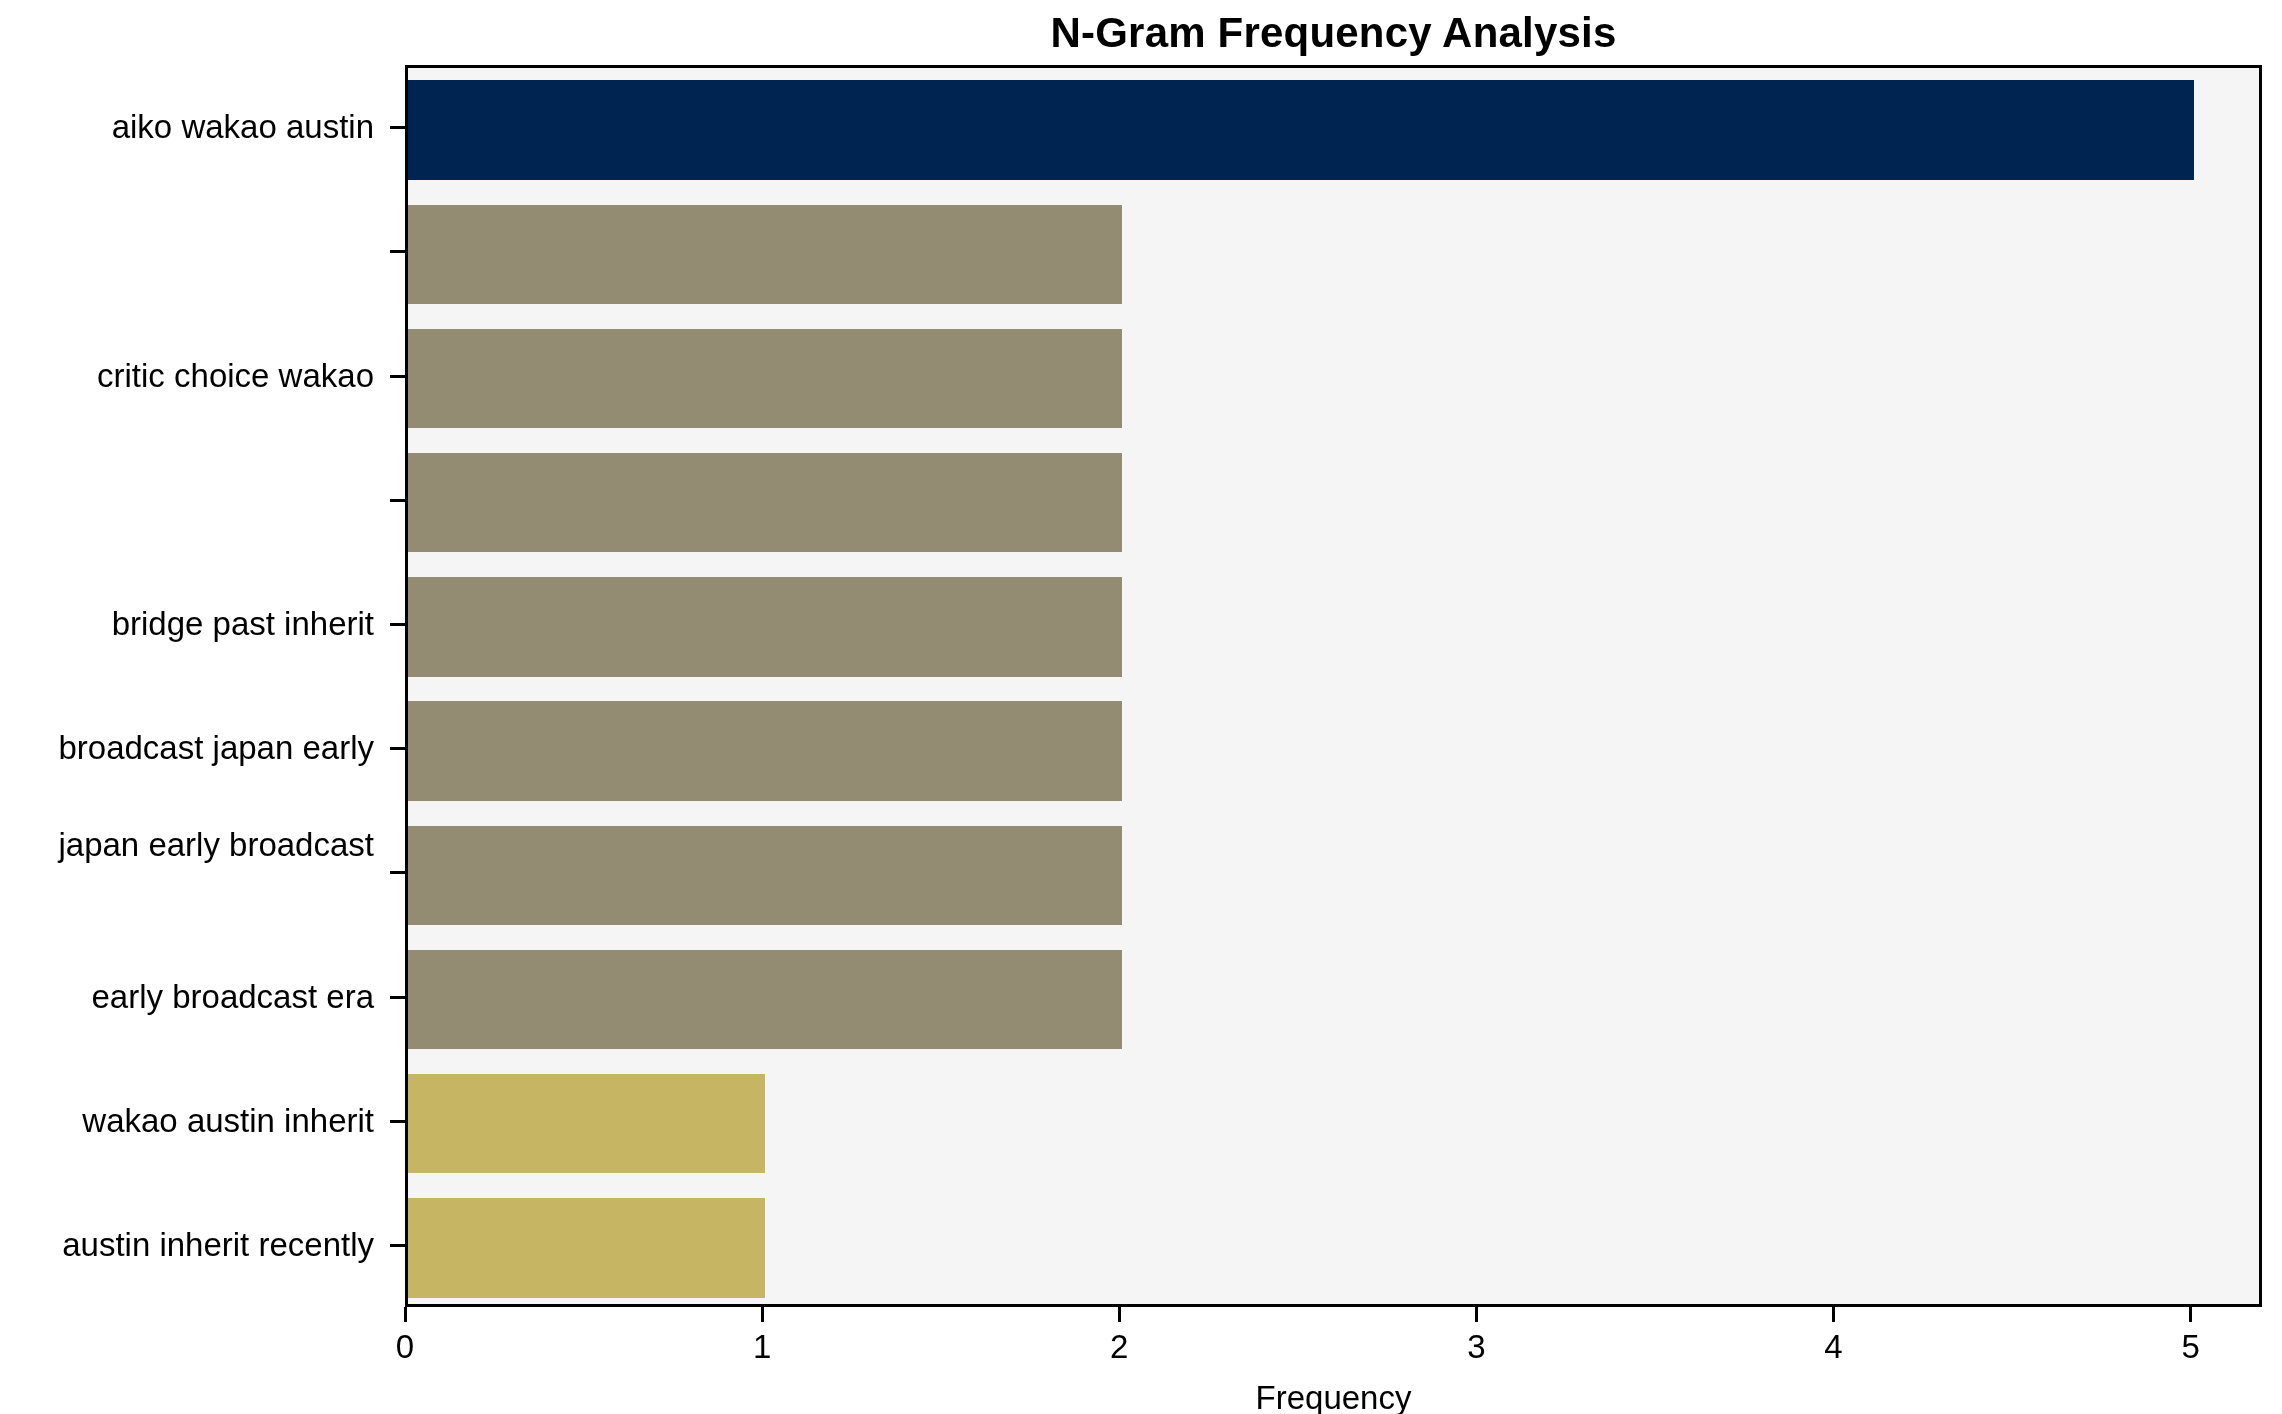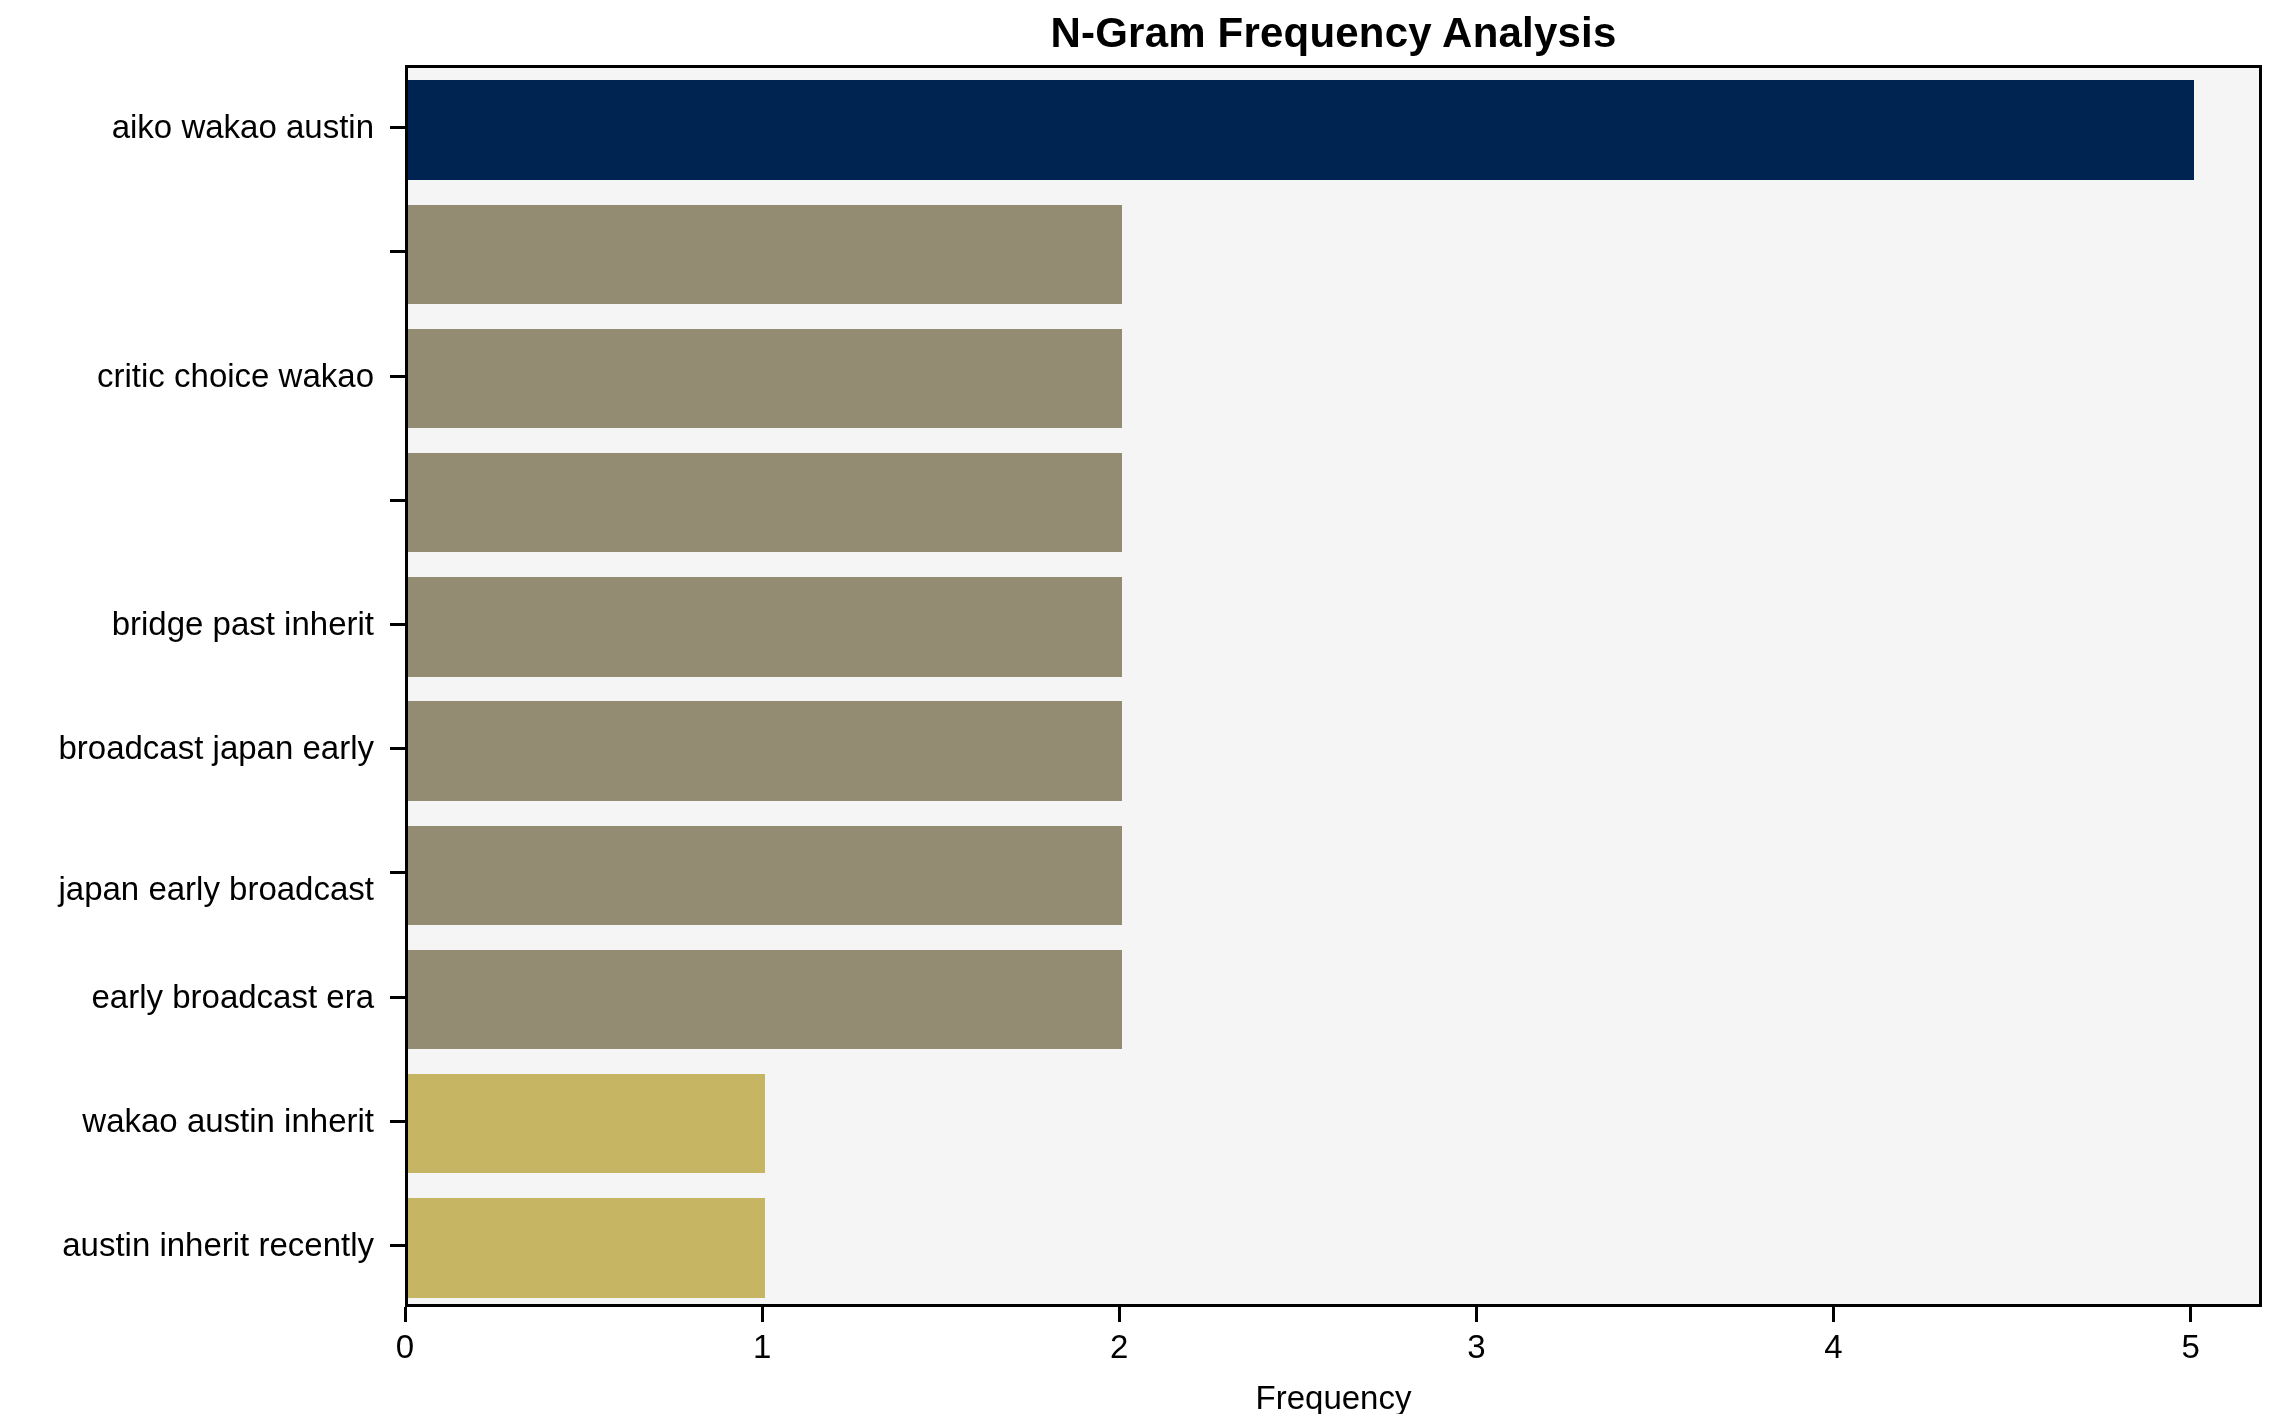--- a/index.html
+++ b/index.html
@@ -133,21 +133,21 @@
       <div class="y-tick-label" style="top: 43.1px;">aiko wakao austin</div>
       <div class="y-tick-mark" style="top: 61.1px;"></div>
       <div class="y-tick-mark" style="top: 185.3px;"></div>
       <div class="y-tick-label" style="top: 291.5px;">critic choice wakao</div>
       <div class="y-tick-mark" style="top: 309.5px;"></div>
       <div class="y-tick-mark" style="top: 433.7px;"></div>
       <div class="y-tick-label" style="top: 539.9px;">bridge past inherit</div>
       <div class="y-tick-mark" style="top: 557.9px;"></div>
       <div class="y-tick-label" style="top: 664.1px;">broadcast japan early</div>
       <div class="y-tick-mark" style="top: 682.1px;"></div>
-      <div class="y-tick-label" style="top: 805px;">japan early broadcast</div>
+      <div class="y-tick-label" style="top: 761px;">japan early broadcast</div>
       <div class="y-tick-mark" style="top: 806.3px;"></div>
       <div class="y-tick-label" style="top: 912.5px; margin-left: 32px;">early broadcast era</div>
       <div class="y-tick-mark" style="top: 930.5px;"></div>
       <div class="y-tick-label" style="top: 1036.7px;">wakao austin inherit</div>
       <div class="y-tick-mark" style="top: 1054.7px;"></div>
       <div class="y-tick-label" style="top: 1160.9px;">austin inherit recently</div>
       <div class="y-tick-mark" style="top: 1178.9px;"></div>
     </div>
 
   <div id="plot-area">

